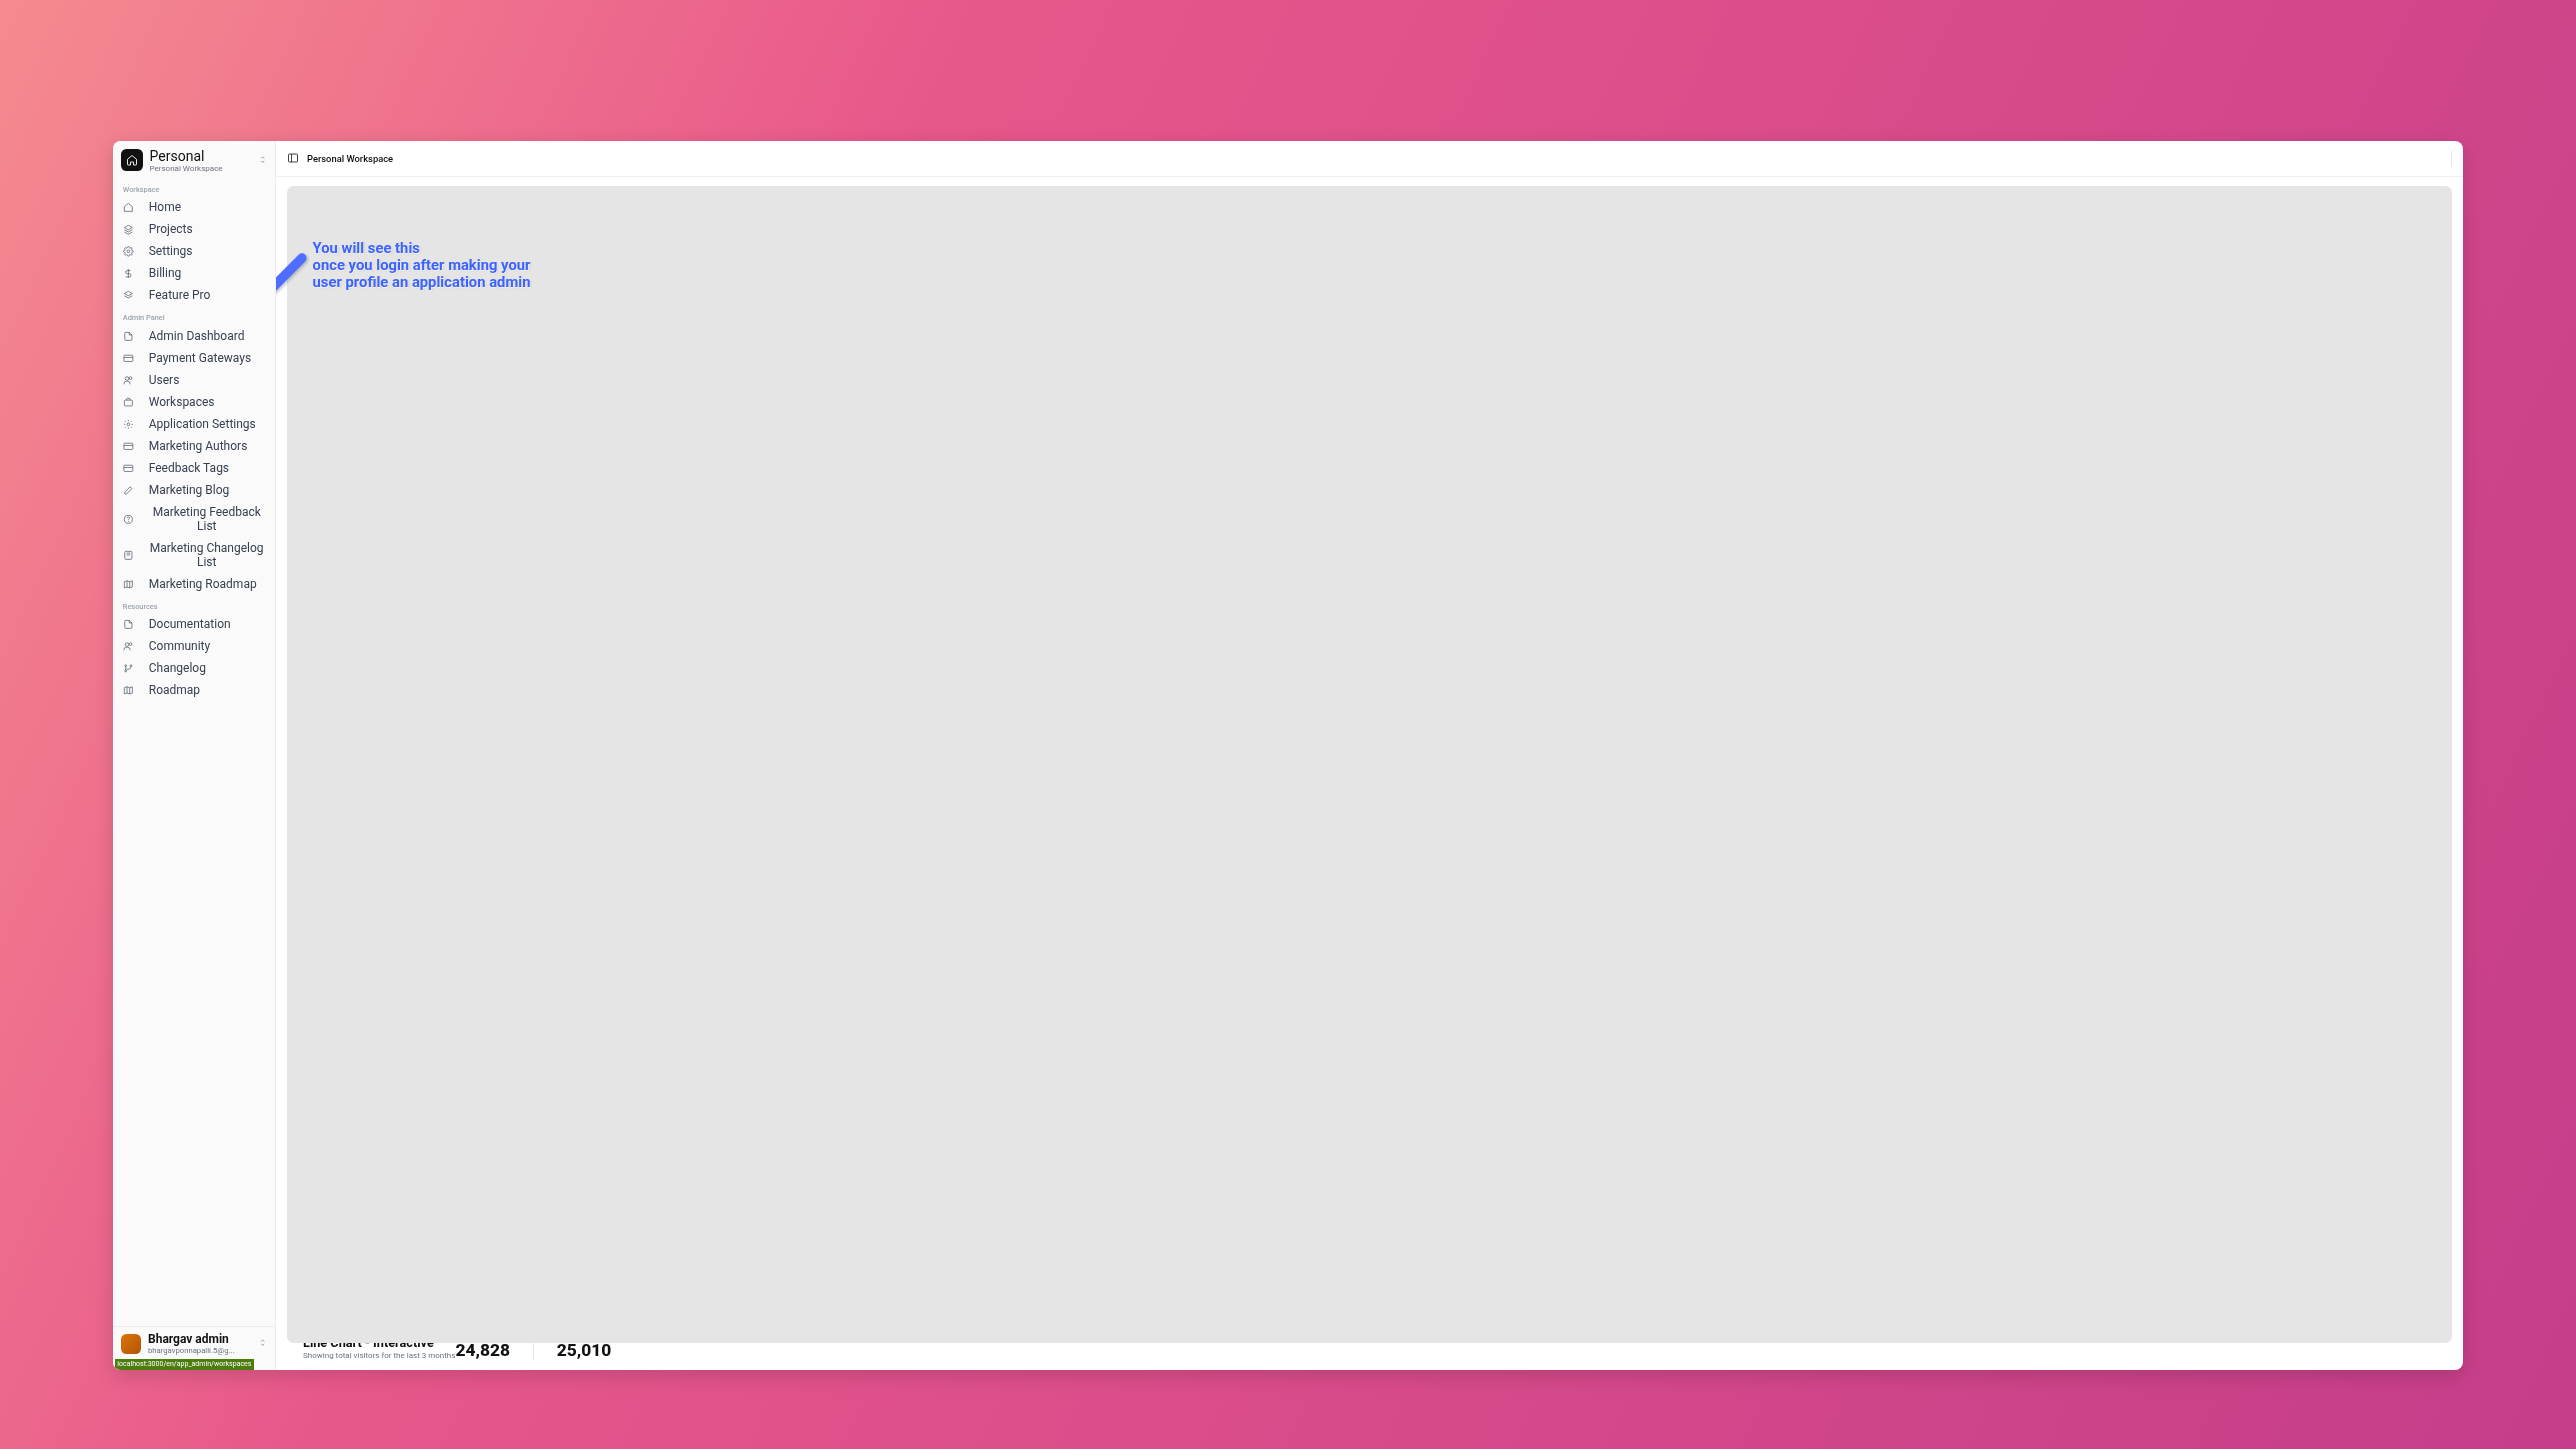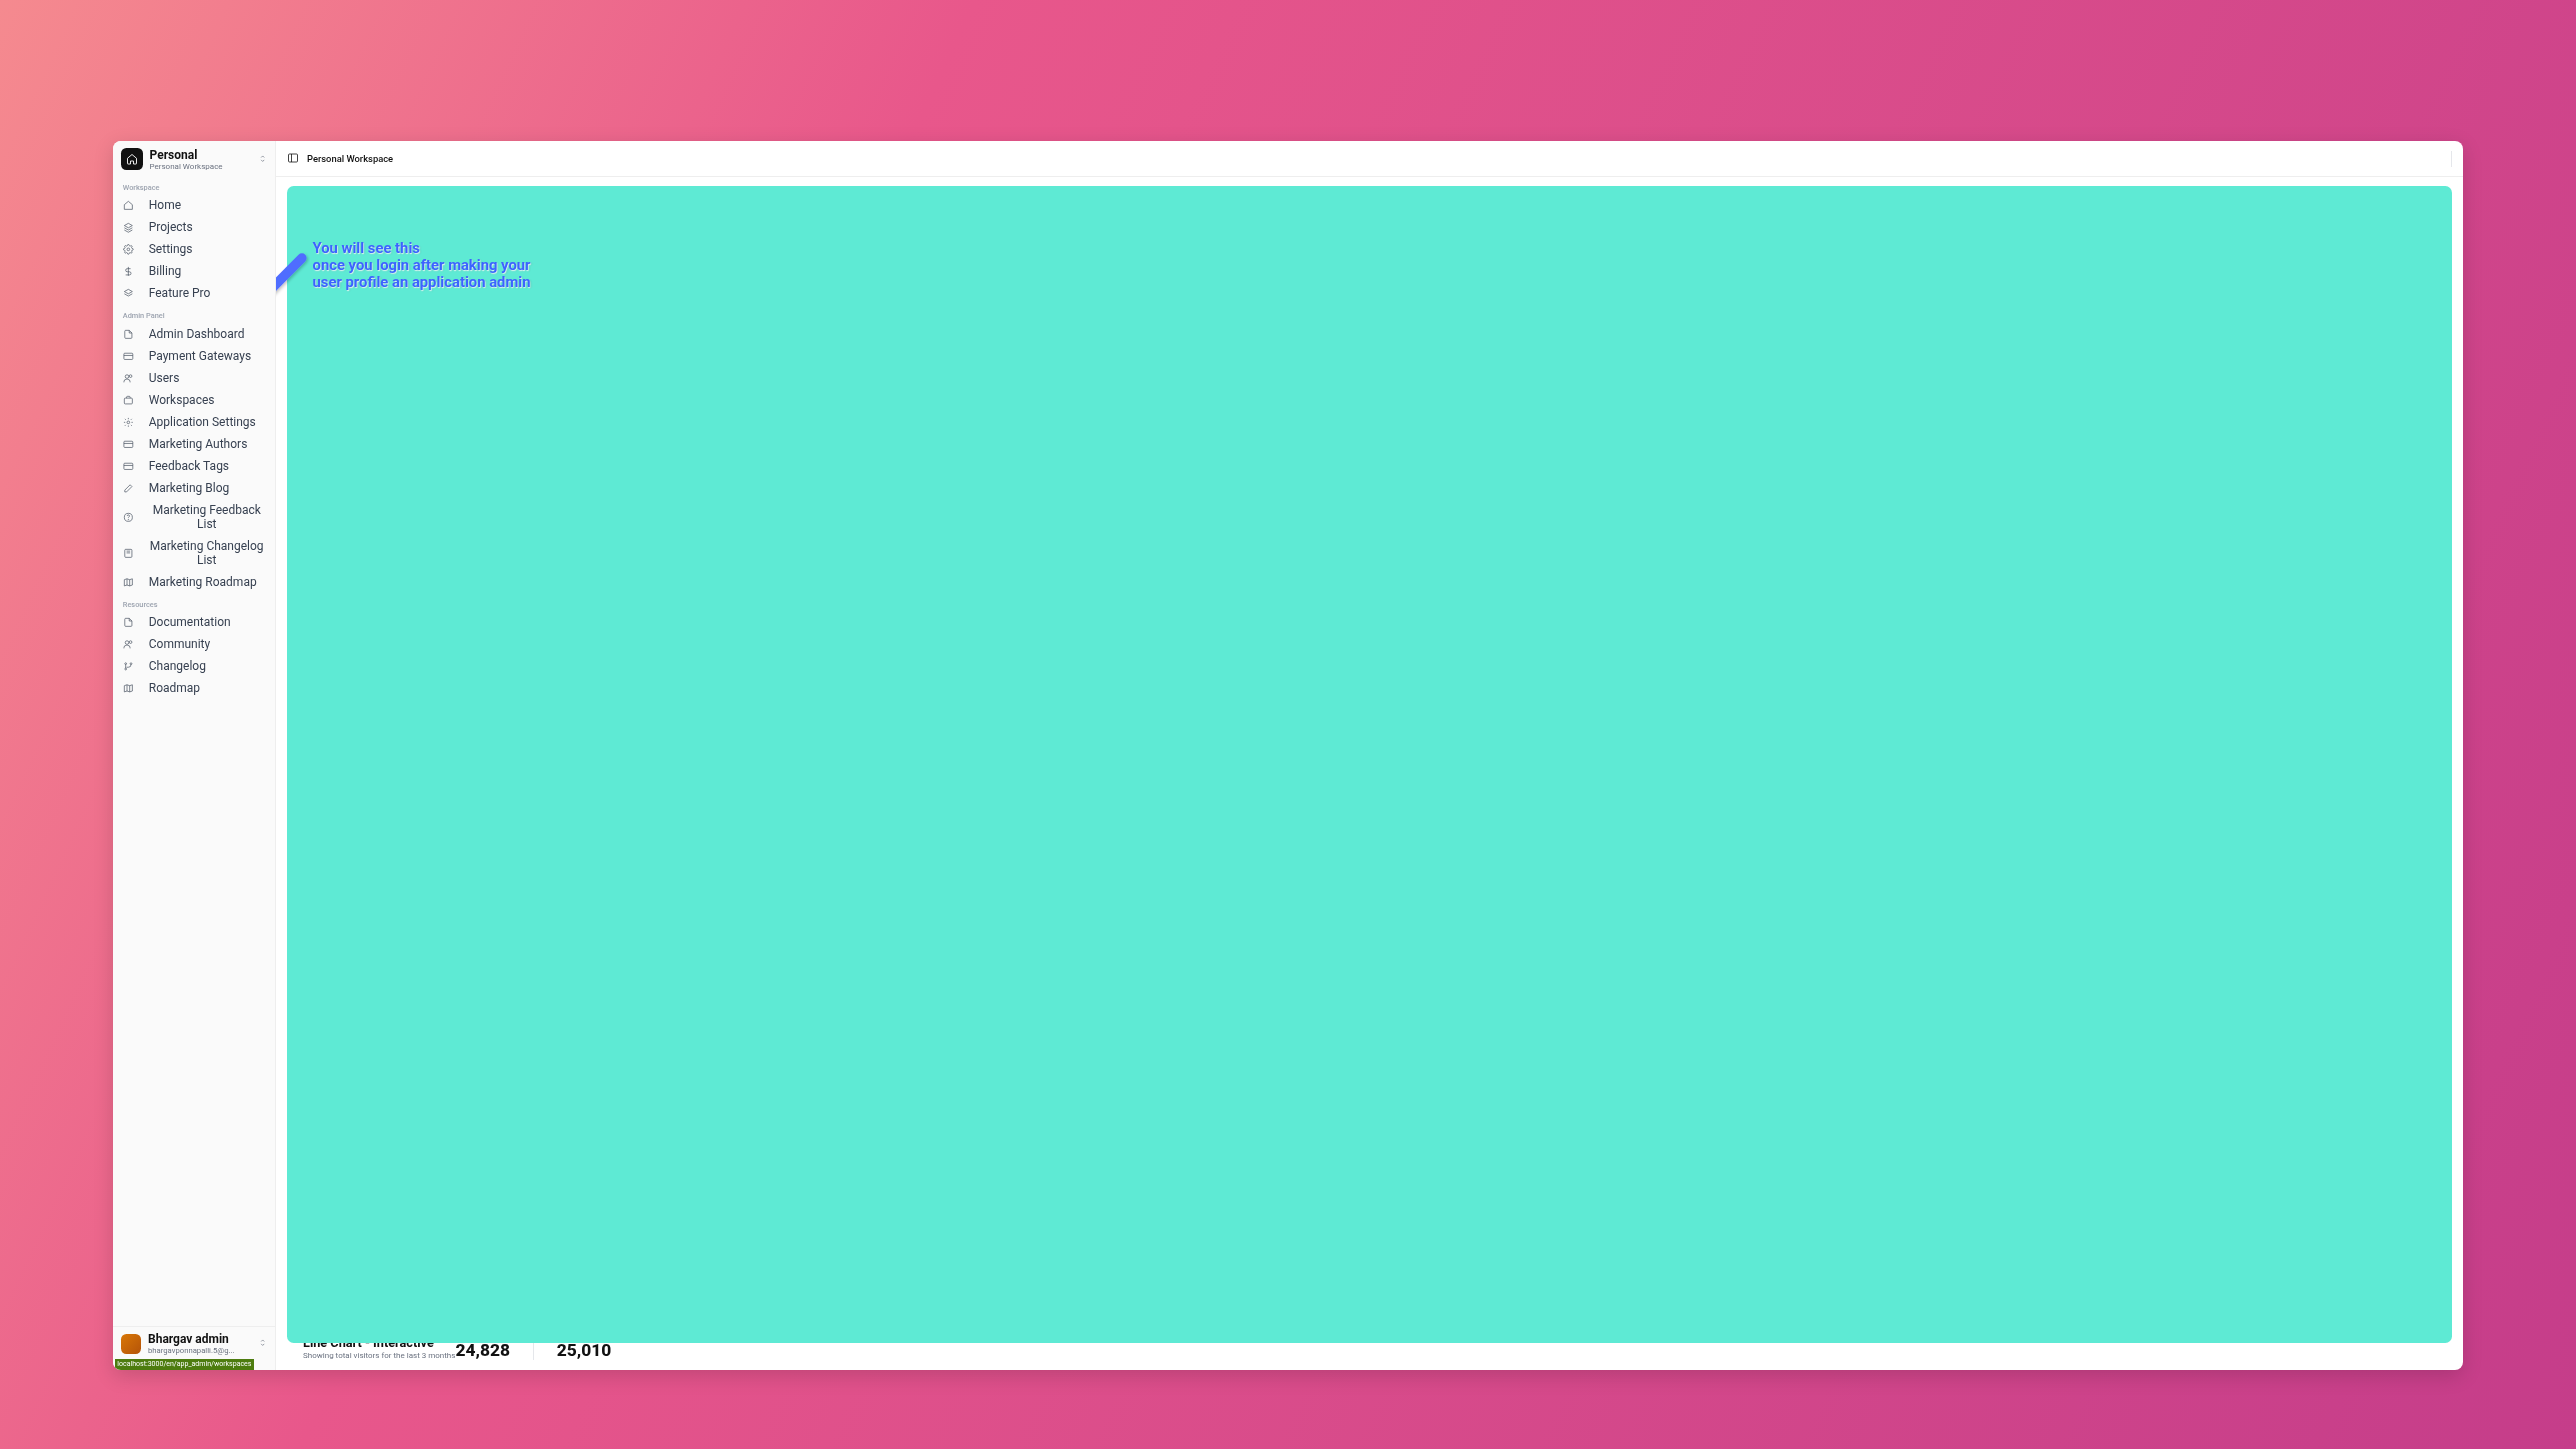--- a/index.html
+++ b/index.html
@@ -40,21 +40,21 @@
     padding: 6.7px 8px 5.4px;
     cursor: pointer;
   }
   .ws-logo {
     width: 21.5px; height: 21.5px;
     background: #111; border-radius: 5.4px;
     display: flex; align-items: center; justify-content: center;
   }
   .ws-logo svg { width: 12px; height: 12px; stroke: #fff; }
   .ws-text { flex: 1; }
-  .ws-name { font-weight: 700; font-size: 12px; color: #111; }
+  .ws-name { font-weight: 400; font-size: 14px; color: #111; }
   .ws-sub  { font-size: 8px; color: #6b7280; }
   .ws-chevron svg { width: 9.4px; height: 9.4px; stroke: #6b7280; }
   .section-label {
     font-size: 7.4px;
     color: #9ca3af;
     padding: 6.7px 9.4px 2.7px;
     font-weight: 500;
   }
   .nav-list { display: flex; flex-direction: column; padding: 0 4px; }
   .nav-item {
@@ -103,21 +103,21 @@
   .topbar .spacer { flex: 1; }
   .topbar .top-divider { width: 0.7px; height: 16px; background: #e5e7eb; }
   .content {
     flex: 1;
     padding: 9.4px 10.7px;
     display: flex; flex-direction: column;
     overflow: hidden;
   }
   .placeholder {
     flex: 1;
-    background: #5eead4;
+    background: #e5e5e5;
     border-radius: 6.7px;
     position: relative;
     padding-left: 32px;
   }
   
   .annotation {
     position: absolute;
     left: 25.5px; top: 54px;
     font-size: 14.8px;
     font-weight: 700;

